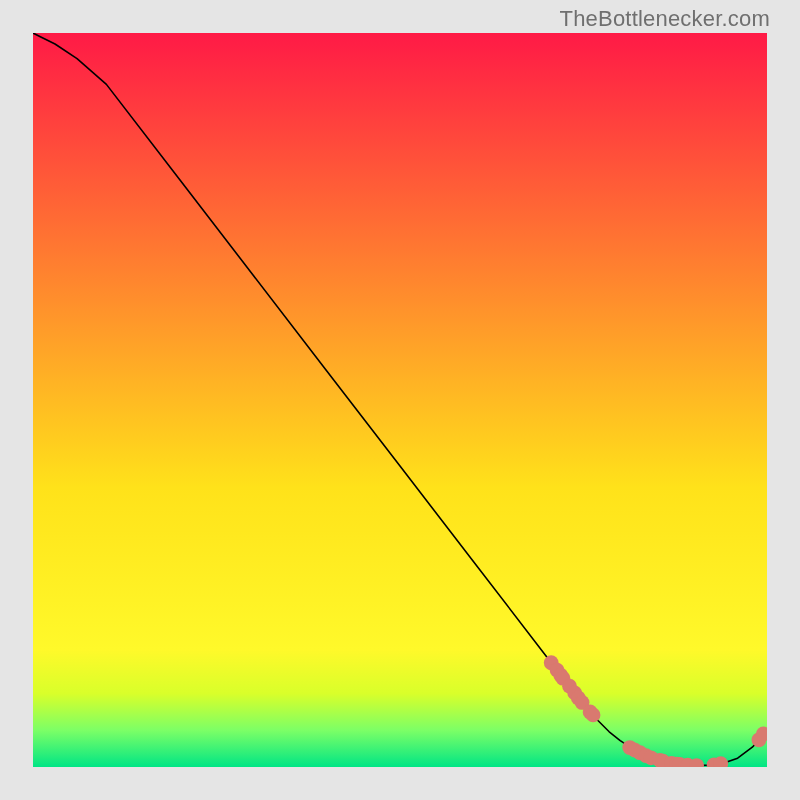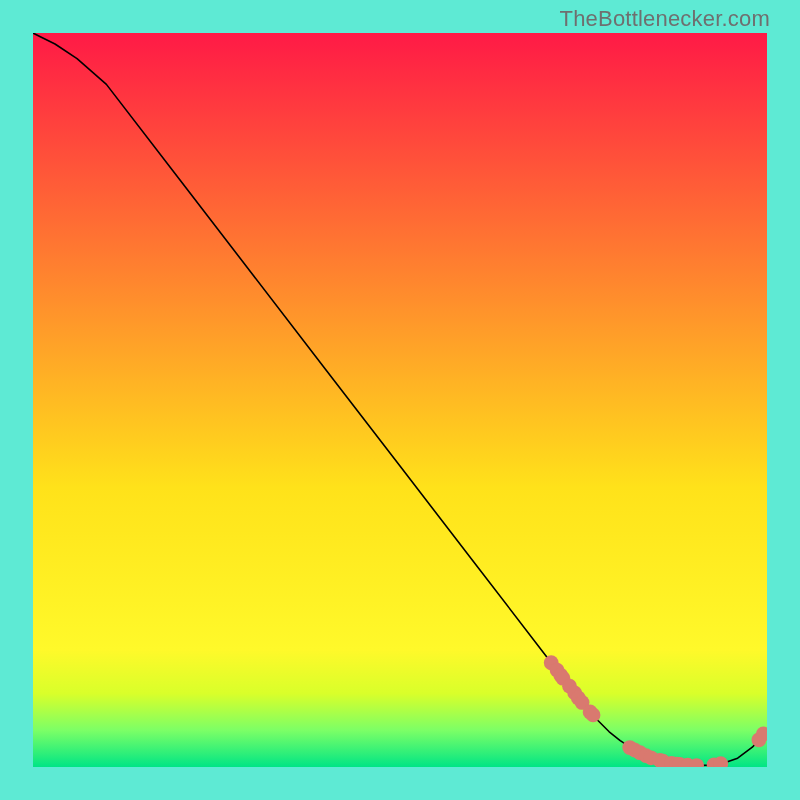--- a/index.html
+++ b/index.html
@@ -8,21 +8,21 @@
     width: 800px;
     height: 800px;
     background: #000;
     overflow: hidden;
     font-family: Arial, Helvetica, sans-serif;
   }
   .stage {
     position: relative;
     width: 800px;
     height: 800px;
-    background: #5eead4;
+    background: #e5e5e5;
   }
   .plot {
     position: absolute;
     left: 33px;
     top: 33px;
     width: 734px;
     height: 734px;
   }
   .watermark {
     position: absolute;

